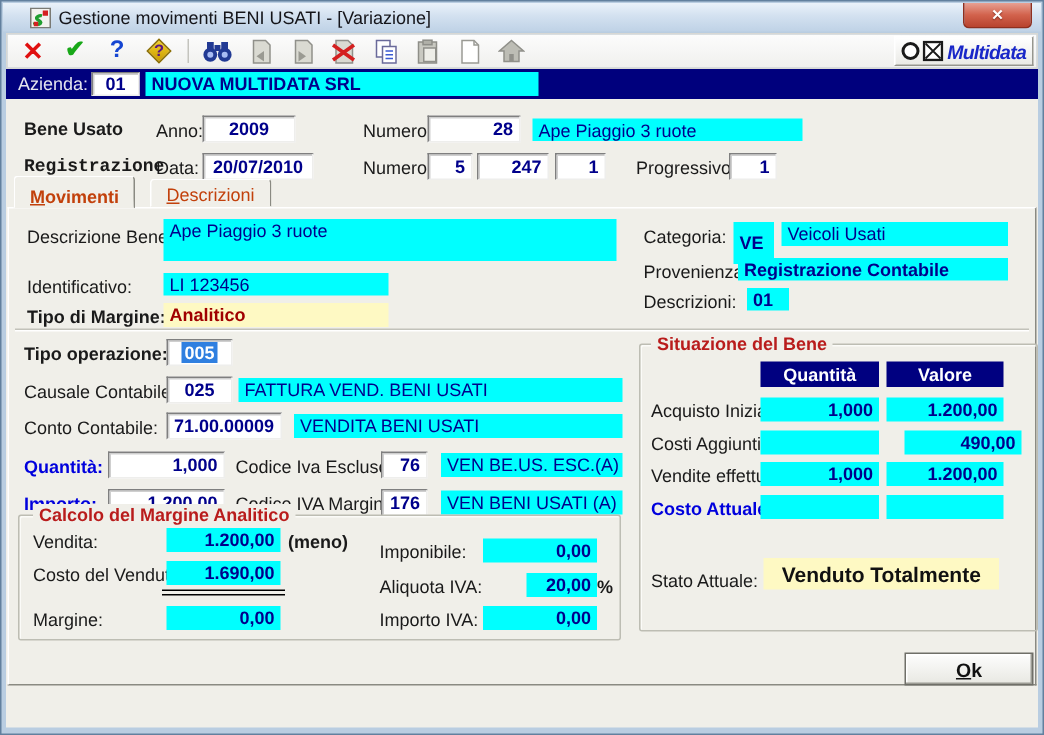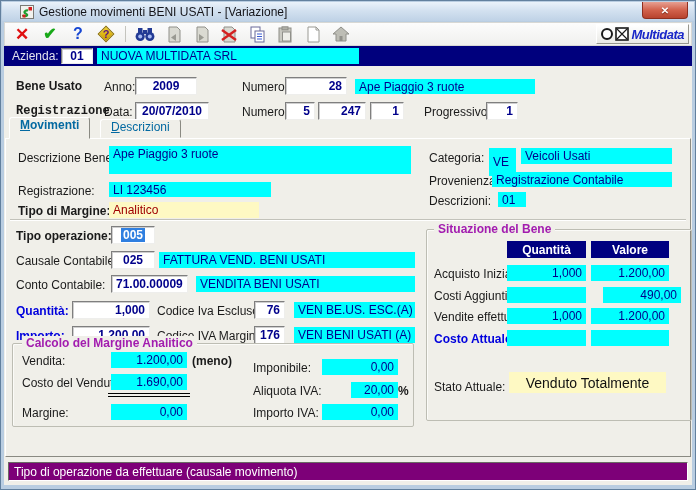--- a/index.html
+++ b/index.html
@@ -45,34 +45,34 @@
   .field { position:absolute; background:#ffffff; border:1px solid;
            border-color:#7f7f7f #eeeeec #eeeeec #7f7f7f; box-shadow:inset 1px 1px 0 #cfcfcf;
            color:#00008b; font-weight:bold; font-size:12px; padding:0 4px;
            display:flex; align-items:center; white-space:nowrap; }
   .field.right { justify-content:flex-end; }
   .field.center { justify-content:center; }
   .sel { background:#2f7fe0; color:#ffffff; padding:0 2px; }
   .chip { position:absolute; background:#00ffff; color:#00008b; font-size:12px;
           padding:0 4px; display:flex; align-items:center; white-space:nowrap; overflow:hidden; }
   .chip.right { justify-content:flex-end; }
-  .chip.bold { font-weight:normal; }
+  .chip.bold { font-weight:bold; }
   .chip.ylw { background:#fef9c3; }
   .tab { position:absolute; background:#f0efe9; border:1px solid;
          border-color:#ffffff #8a8a82 #f0efe9 #ffffff; border-radius:3px 3px 0 0;
-         display:flex; align-items:flex-start; padding:0 10px; font-size:12px; color:#0369a1; }
+         display:flex; align-items:flex-end; padding:0 10px; font-size:12px; color:#c2410c; }
   .tab .t { display:inline-block; }
   .tab .t::first-letter { text-decoration:underline; }
   .panel { position:absolute; left:1px; top:72px; right:1px; height:319px;
            background:#f0efe9; border:1px solid; border-color:#ffffff #8a8a82 #8a8a82 #ffffff; }
   .etch { position:absolute; height:2px; border-top:1px solid #c2c2ba; border-bottom:1px solid #ffffff; }
   .group { position:absolute; border:1px solid #bdbdb3; border-radius:2px;
            box-shadow:inset 1px 1px 0 #fbfbf8; }
   .group-title { position:absolute; background:#f0efe9; padding:0 4px; font-size:12px;
-           font-weight:bold; color:#a21caf; white-space:nowrap; }
+           font-weight:bold; color:#b91c1c; white-space:nowrap; }
   .colhead { position:absolute; background:#000080; color:#ffffff; font-weight:bold;
            font-size:12px; display:flex; align-items:center; justify-content:center; }
   .dblline { position:absolute; height:4px; border-top:1px solid #000; border-bottom:1px solid #000; }
   .ok-btn { position:absolute; background:linear-gradient(#fdfdfd,#e8e8e2);
             border:1px solid #6f6f68; box-shadow:inset -1px -1px 0 #9c9c94, inset 1px 1px 0 #ffffff;
             font-size:13px; font-weight:bold; color:#111; display:flex; align-items:center;
             justify-content:center; }
   .ok-btn .t { display:inline-block; }
   .ok-btn .t::first-letter { text-decoration:underline; }
   .statusbar { position:absolute; left:4px; right:4px; top:396px; height:19px;
@@ -212,22 +212,22 @@
     </div>
 
     <div class="panel"></div>
 
     <span class="lbl" style="left:14px; top:85px;">Descrizione Bene:</span>
     <div class="chip" style="left:105px; top:80px; width:302px; height:28px; align-items:flex-start; padding-top:1px;">Ape Piaggio 3 ruote</div>
     <span class="lbl" style="left:425px; top:85px;">Categoria:</span>
     <div class="chip bold" style="left:485px; top:82px; width:27px; height:28px;">VE</div>
     <div class="chip" style="left:517px; top:82px; width:151px; height:16px;">Veicoli Usati</div>
 
-    <span class="lbl" style="left:14px; top:118px;">Registrazione:</span>
-    <div class="chip" style="left:105px; top:116px; width:162px; height:15px;">LI 123456</div>
+    <span class="lbl" style="left:14px; top:118px;">Identificativo:</span>
+    <div class="chip" style="left:105px; top:116px; width:150px; height:15px;">LI 123456</div>
     <span class="lbl" style="left:425px; top:108px;">Provenienza:</span>
     <div class="chip bold" style="left:488px; top:106px; width:180px; height:15px;">Registrazione Contabile</div>
 
     <span class="lbl b" style="left:14px; top:138px;">Tipo di Margine:</span>
     <div class="chip ylw bold" style="left:105px; top:136px; width:150px; height:16px; color:#a00000;">Analitico</div>
     <span class="lbl" style="left:425px; top:128px;">Descrizioni:</span>
     <div class="chip bold" style="left:494px; top:126px; width:28px; height:15px;">01</div>
 
     <div class="etch" style="left:6px; right:6px; top:153px;"></div>
 
@@ -295,18 +295,18 @@
     <div class="chip right bold" style="left:503px; top:242px; width:79px; height:16px;">1,000</div>
     <div class="chip right bold" style="left:587px; top:242px; width:78px; height:16px;">1.200,00</div>
 
     <span class="lbl blue" style="left:430px; top:266px;">Costo Attuale:</span>
     <div class="chip right bold" style="left:503px; top:264px; width:79px; height:16px;"></div>
     <div class="chip right bold" style="left:587px; top:264px; width:78px; height:16px;"></div>
 
     <span class="lbl" style="left:430px; top:314px;">Stato Attuale:</span>
     <div class="chip ylw bold" style="left:505px; top:306px; width:157px; height:21px; justify-content:center; font-size:14px; color:#111;">Venduto Totalmente</div>
 
-
-    <div class="statusbar">
-      <span>Tipo di operazione da effettuare (causale movimento)</span>
+    <div class="ok-btn" style="left:599px; top:369px; width:86px; height:22px;">
+      <span class="t">Ok</span>
     </div>
+
   </div>
 </div>
 
 </body></html>

